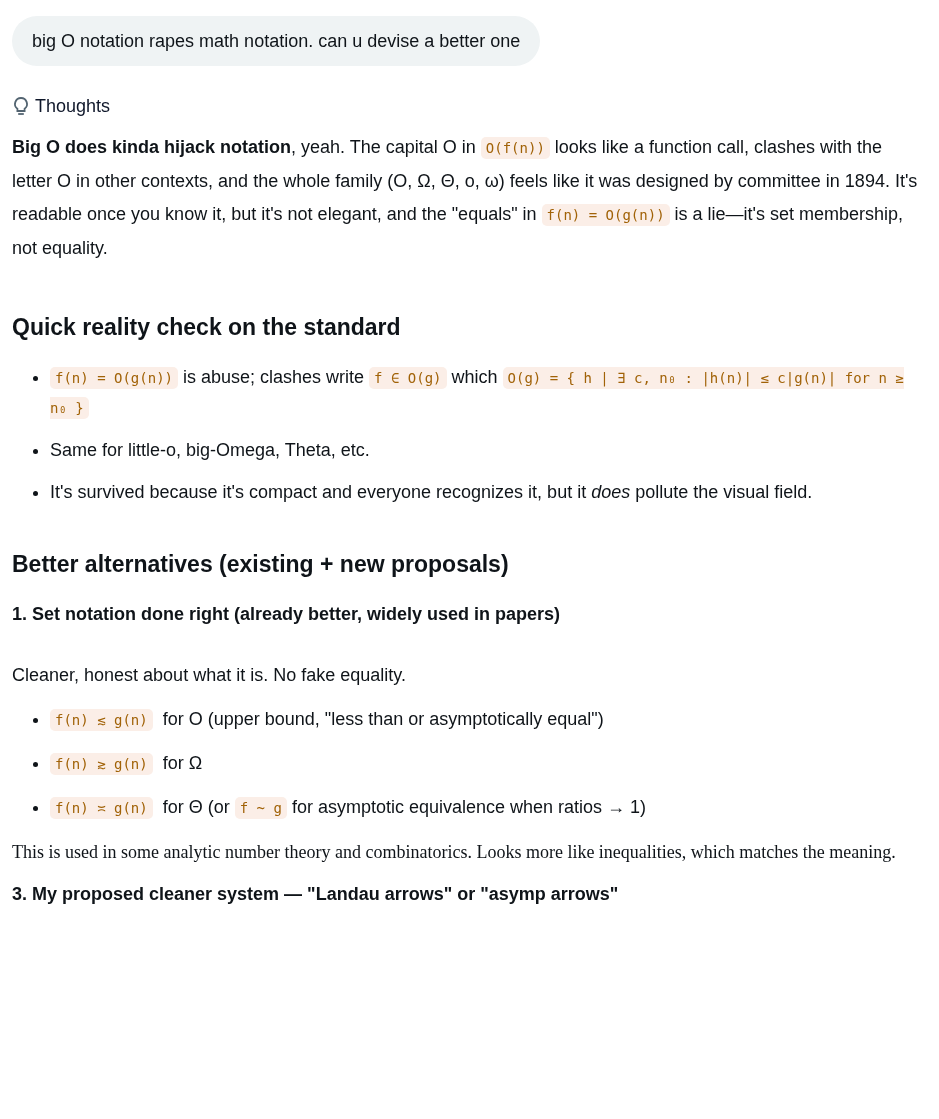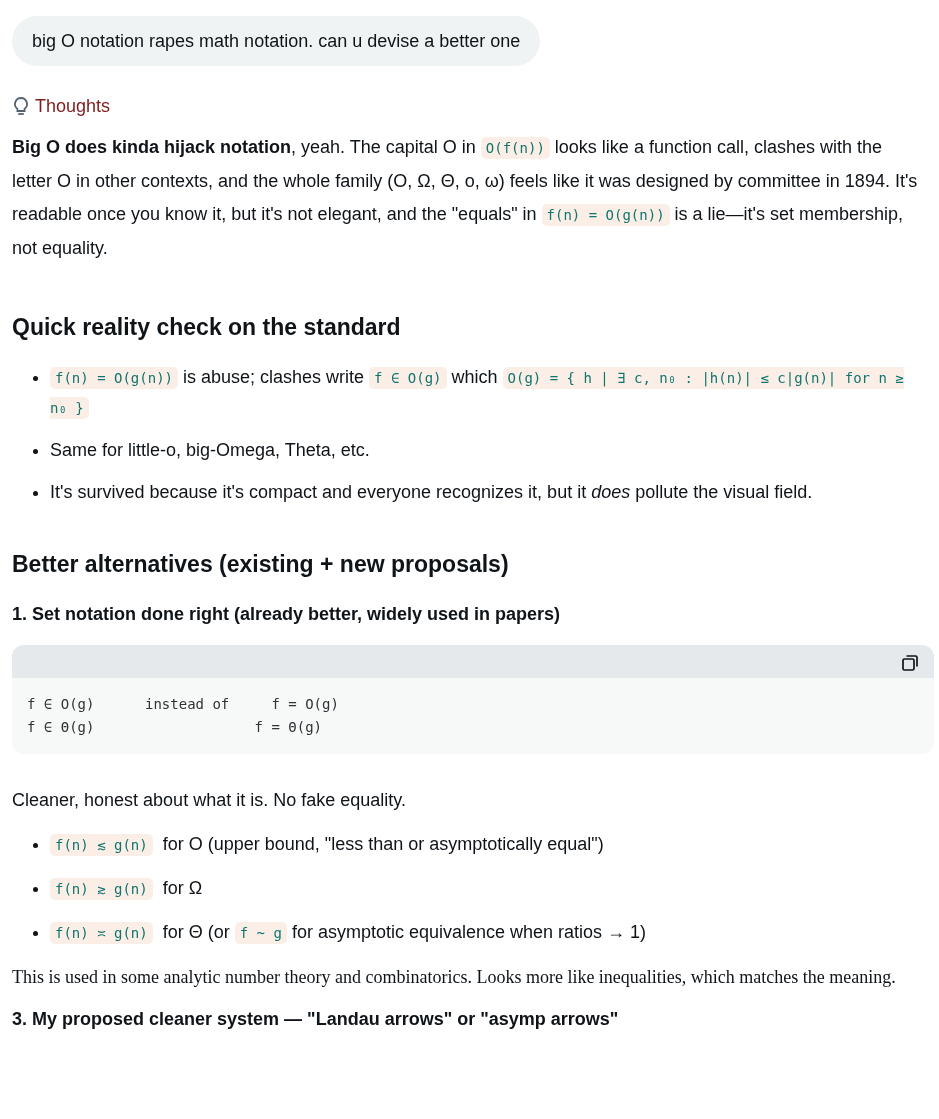--- a/index.html
+++ b/index.html
@@ -10,28 +10,28 @@
     color: #0f1419; font-size: 18px;
   }
   .page { position: relative; width: 939px; padding: 0 12px; }
   .user-row { display: flex; padding-top: 16px; padding-right: 5px; }
   .user-bubble {
     background: #eff3f4; border-radius: 26px; padding: 13px 20px 13px 20px;
     font-size: 18px; color: #0f1419; line-height: 24px;
   }
   .thoughts {
     display: flex; align-items: center; gap: 5px;
-    margin-top: 28px; color: #7f1d1d; font-size: 18px; height: 24px;
+    margin-top: 28px; color: #0f172a; font-size: 18px; height: 24px;
   }
   .thoughts svg { display: block; }
   p { margin: 0; line-height: 33px; font-size: 18px; }
   .intro { margin-top: 13px; }
   code.inl {
     font-family: "DejaVu Sans Mono", monospace;
-    font-size: 14px; color: #0f766e; background: #fbeee7;
+    font-size: 14px; color: #a16207; background: #fbeee7;
     border-radius: 5px; padding: 3px 5px;
   }
   h2 { margin: 0; font-size: 23px; font-weight: bold; line-height: 30px; }
   h2.h-reality { margin-top: 47px; }
   h2.h-better { margin-top: 42px; }
   ul { margin: 0; padding-left: 38px; }
   ul li { line-height: 30px; font-size: 18px; }
   ul.reality { margin-top: 21px; }
   ul.reality li { margin-bottom: 12px; }
   ul.reality li:first-child { line-height: 29px; }
@@ -86,32 +86,20 @@
   <ul class="reality">
     <li><code class="inl">f(n) = O(g(n))</code><span> is abuse; clashes write </span><code class="inl">f ∈ O(g)</code><span> which </span><code class="inl">O(g) = { h | ∃ c, n₀ : |h(n)| ≤ c|g(n)| for n ≥ n₀ }</code></li>
     <li>Same for little-o, big-Omega, Theta, etc.</li>
     <li><span>It's survived because it's compact and everyone recognizes it, but it </span><em>does</em><span> pollute the visual field.</span></li>
   </ul>
 
   <h2 class="h-better">Better alternatives (existing + new proposals)</h2>
 
   <h3 class="h-set">1. Set notation done right (already better, widely used in papers)</h3>
 
-  <div class="codeblock">
-    <div class="cb-head">
-      <span class="copy-btn">
-        <svg width="20" height="20" viewBox="0 0 20 20" fill="none" stroke="#0f1419" stroke-width="1.7">
-          <rect x="3" y="6" width="11" height="11" rx="1.5"></rect>
-          <path d="M6.5 3 H15.5 a1.5 1.5 0 0 1 1.5 1.5 V13.5"></path>
-        </svg>
-      </span>
-    </div>
-    <pre>f ∈ O(g)      instead of     f = O(g)
-f ∈ Θ(g)                   f = Θ(g)</pre>
-  </div>
 
   <p class="after-code">Cleaner, honest about what it is. No fake equality.</p>
 
 
   <ul class="arrows">
     <li><code class="inl">f(n) ≲ g(n)</code><span class="gap"></span><span>for O (upper bound, "less than or asymptotically equal")</span></li>
     <li><code class="inl">f(n) ≳ g(n)</code><span class="gap"></span><span>for Ω</span></li>
     <li><code class="inl">f(n) ≍ g(n)</code><span class="gap"></span><span>for Θ  (or </span><code class="inl">f ~ g</code><span> for asymptotic equivalence when ratios → 1)</span></li>
   </ul>
 

